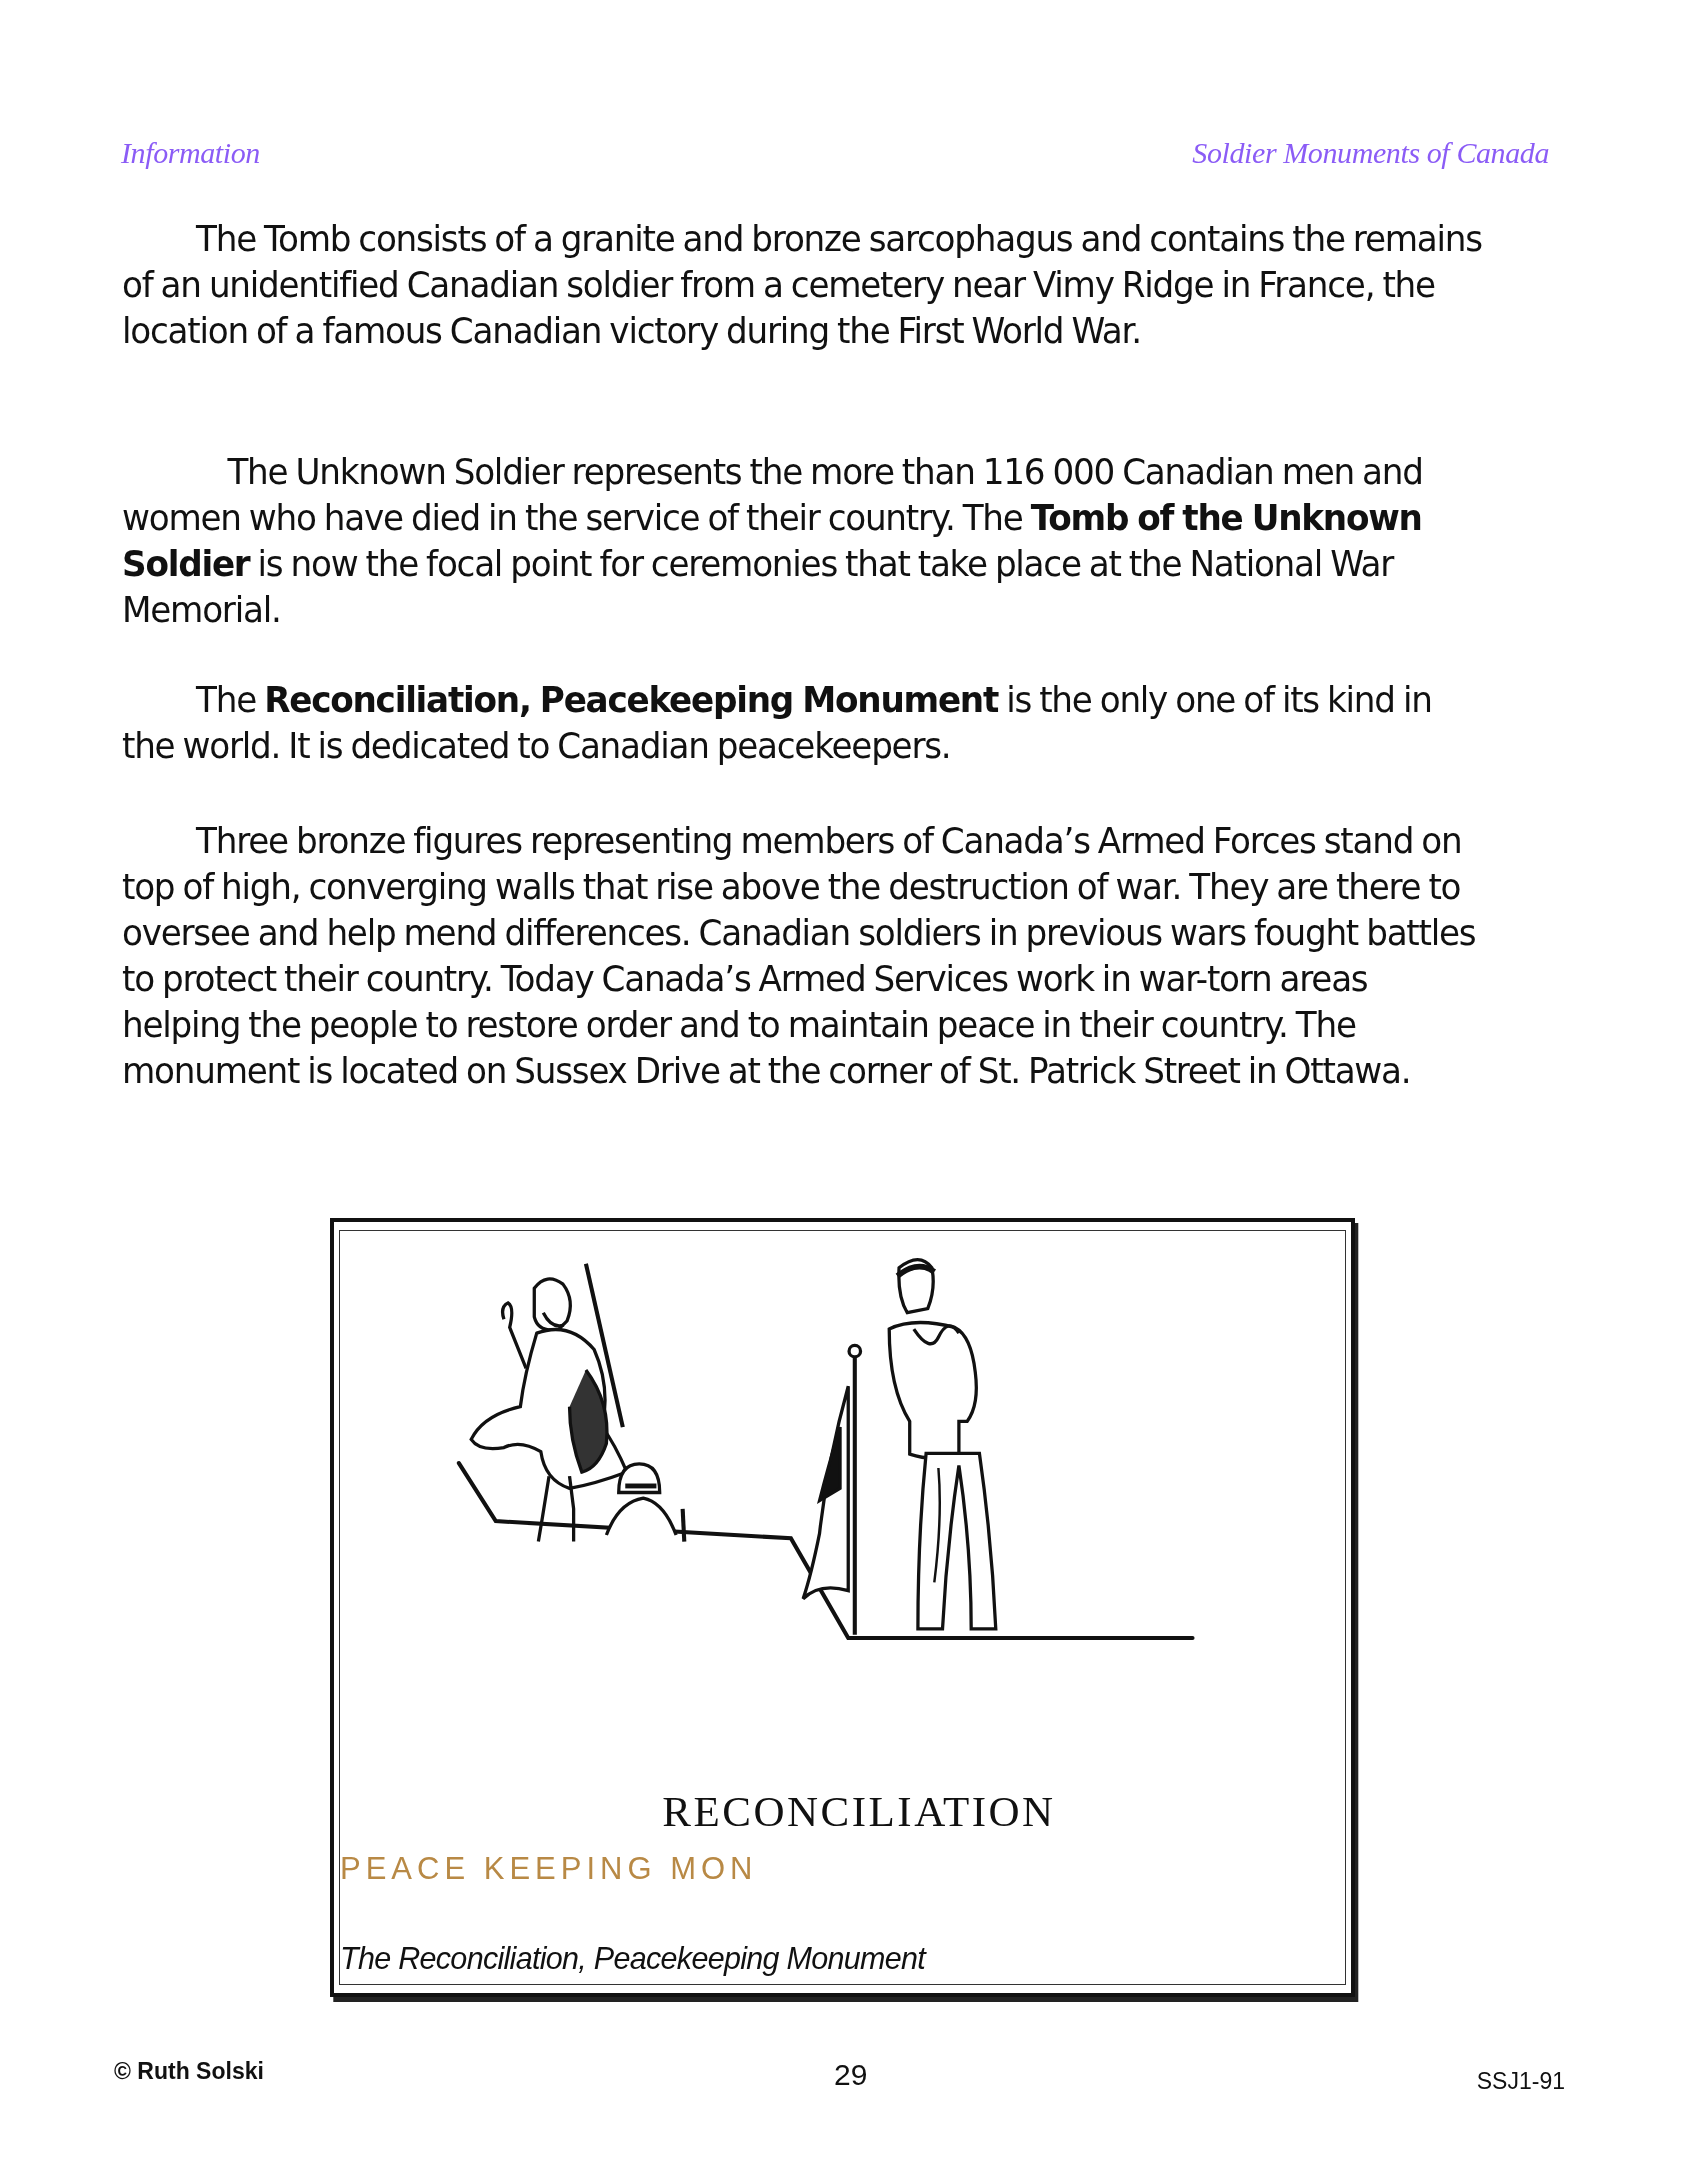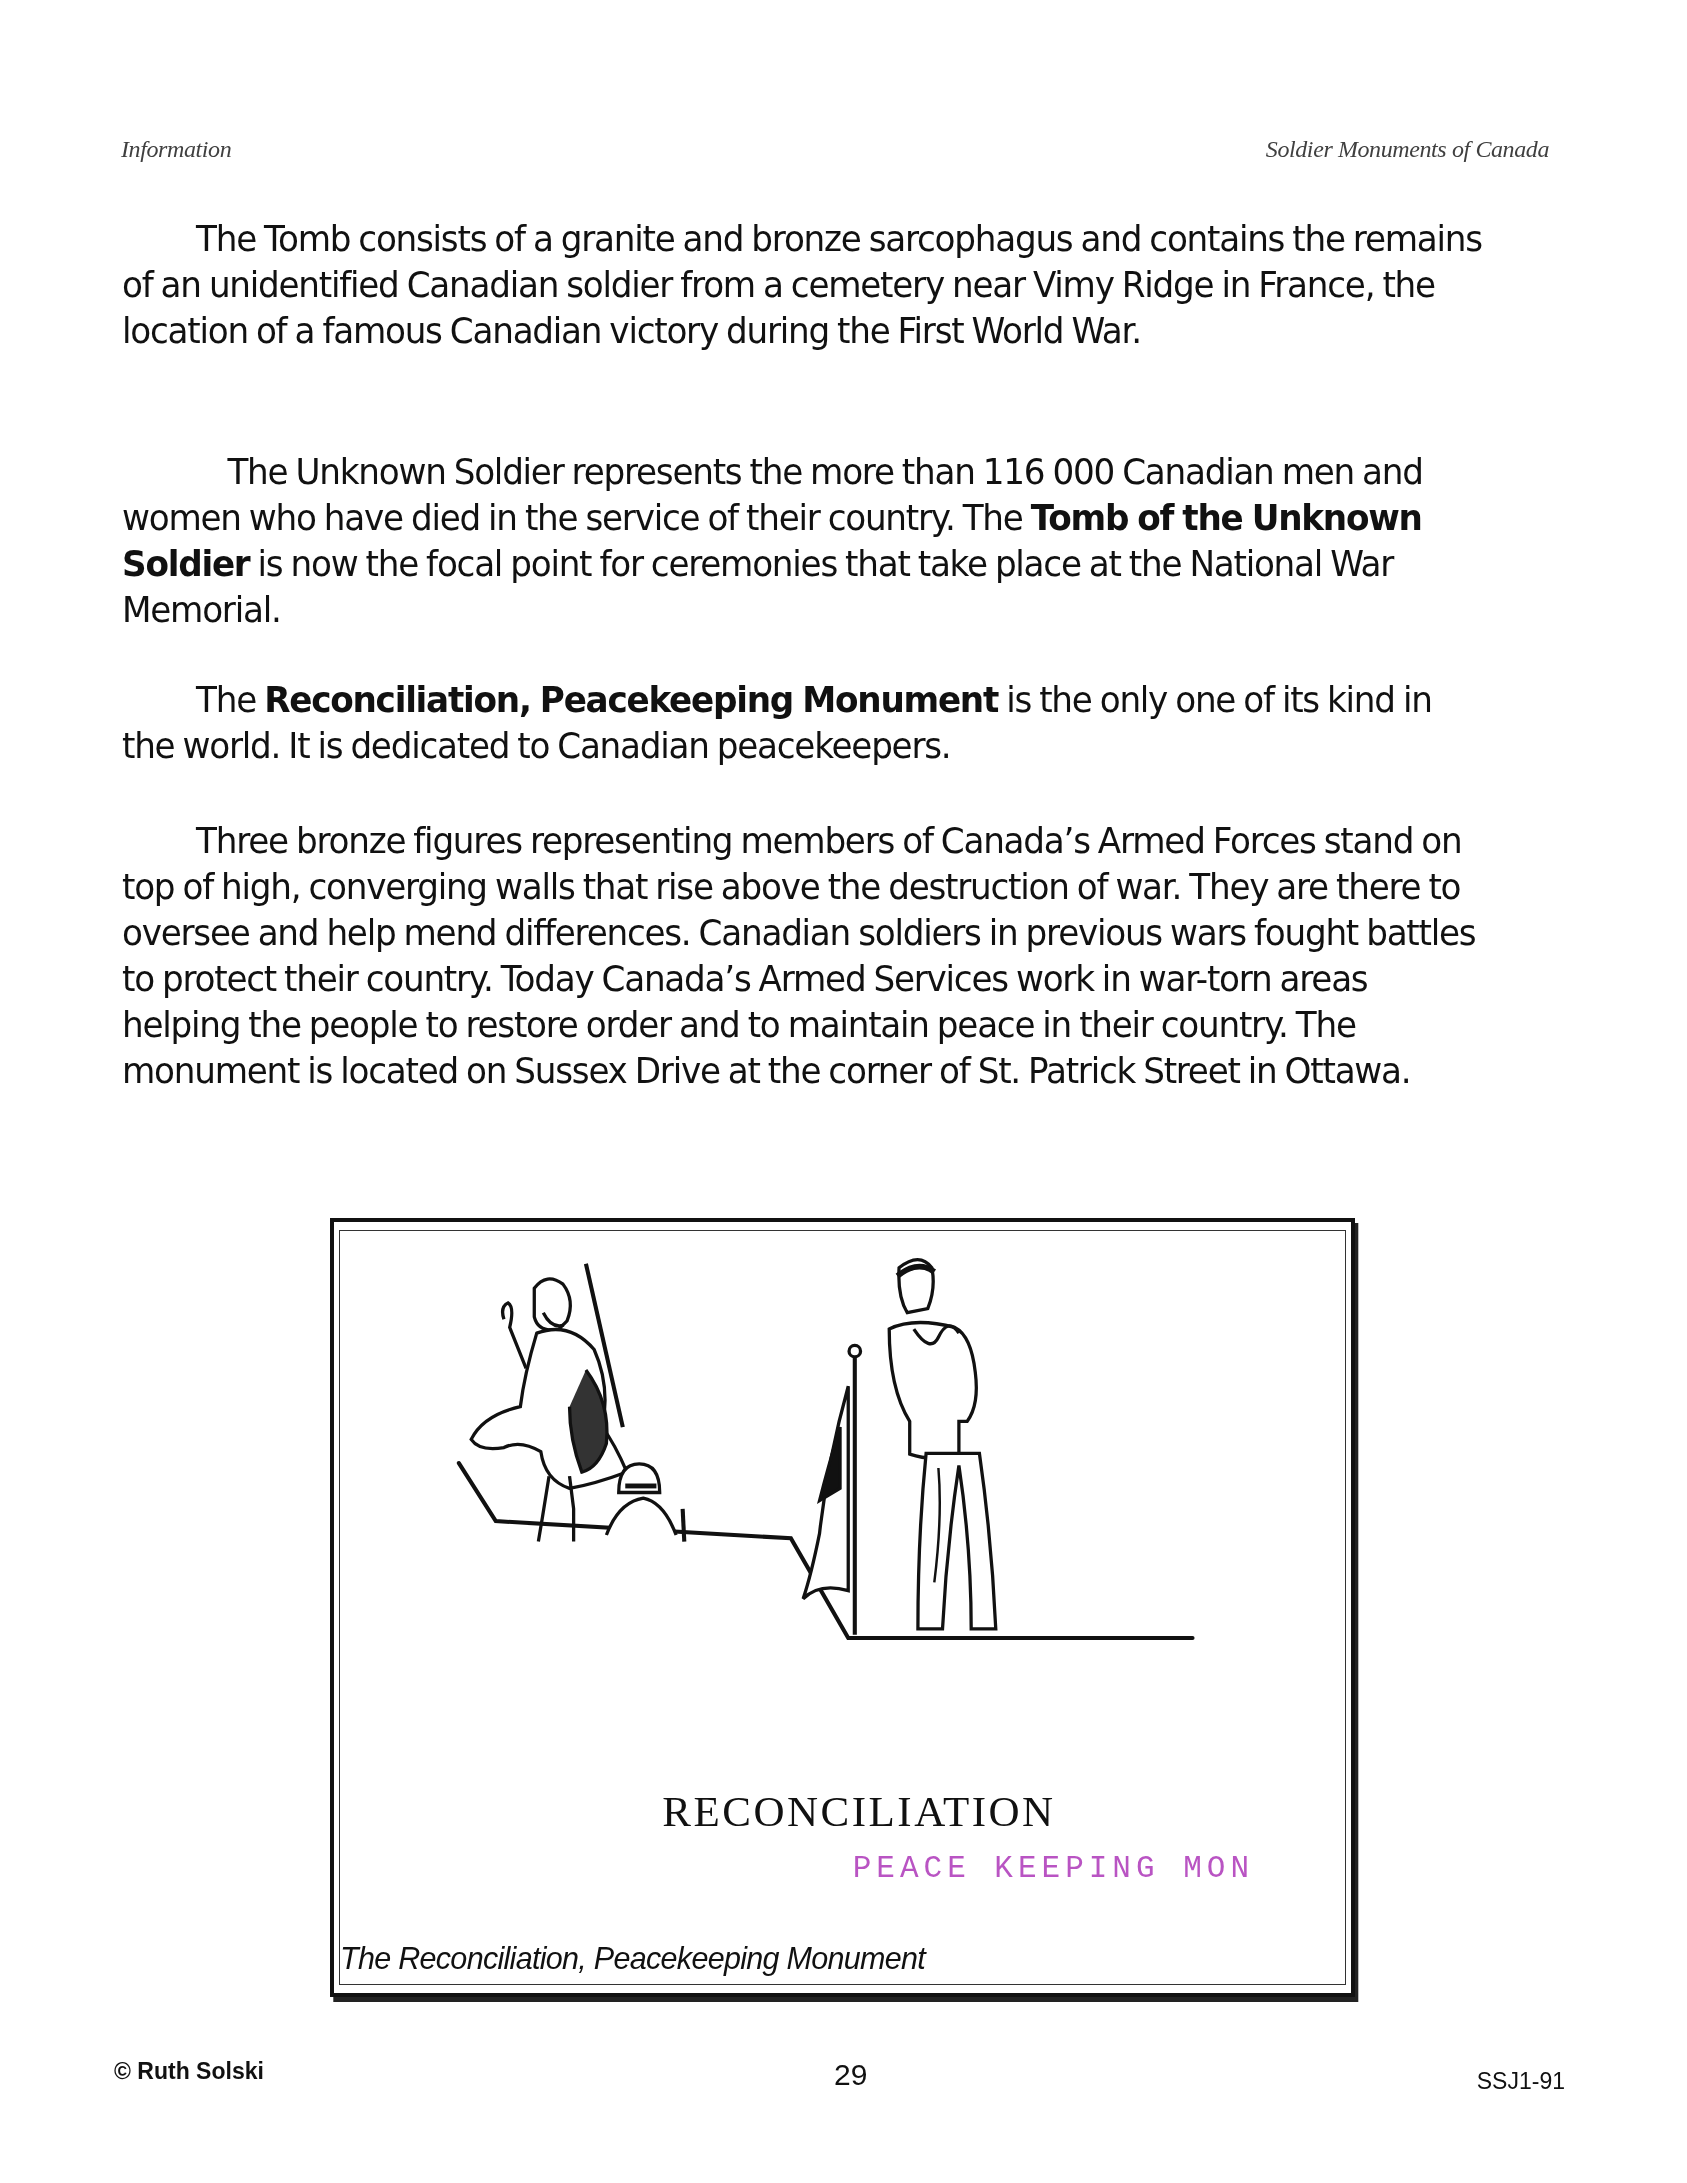--- a/index.html
+++ b/index.html
@@ -1,21 +1,21 @@
 <!DOCTYPE html>
 <html style="font-size:13px"><head>
 <meta charset="utf-8">
 <style>
   html, body { margin: 0; padding: 0; background: #ffffff; }
   body { width: 1687px; height: 2183px; position: relative; overflow: hidden; color: #111; }
 
   .running-head {
     position: absolute; top: 136px;
     font-family: "Liberation Serif", "DejaVu Serif", serif;
-    font-style: italic; font-size: 24px; color: #404040; letter-spacing: -0.4px;
+    font-style: italic; font-size: 30px; color: #8b5cf6; letter-spacing: -0.4px;
   }
   .running-head.left { left: 121px; }
   .running-head.right { right: 138px; }
 
   .body-text {
     position: absolute; left: 122px; width: 1434px;
     font-family: "DejaVu Sans", "Liberation Sans", sans-serif;
     font-size: 36px; line-height: 46px; color: #111;
     letter-spacing: -1.3px; word-spacing: -1.6px;
     transform: scaleX(0.95); transform-origin: left top;
@@ -41,23 +41,23 @@
     padding-left: 20px;
   }
   .figure-illustration { position: absolute; left: 0; top: 0; width: 100%; height: 100%; }
 
   .plaque-line1 {
     position: absolute; left: 0; right: 0; top: 556px; text-align: center;
     font-family: "Liberation Serif", "DejaVu Serif", serif; font-size: 43px;
     letter-spacing: 2.5px; color: #111; padding-left: 33px;
   }
   .plaque-line2 {
-    position: absolute; left: 0; right: 0; top: 620px; text-align: right;
-    font-family: Liberation Mono, monospace; font-size: 31px;
-    letter-spacing: 5px; color: #a21caf; opacity: 0.75; padding-right: 91px;
+    position: absolute; left: 0; right: 0; top: 620px; text-align: left;
+    font-family: Liberation Sans, sans-serif; font-size: 31px;
+    letter-spacing: 5px; color: #a16207; opacity: 0.75; padding-right: 91px;
   }
   .caption {
     position: absolute; left: 0; right: 0; top: 710px; text-align: left;
     font-family: "Liberation Sans", "DejaVu Sans", sans-serif; font-style: italic;
     font-size: 30.5px; color: #111; letter-spacing: -0.7px; padding-right: 16.5px;
   }
 
   .footer {
     position: absolute; top: 2058px;
     font-family: Liberation Sans, sans-serif; color: #111;

